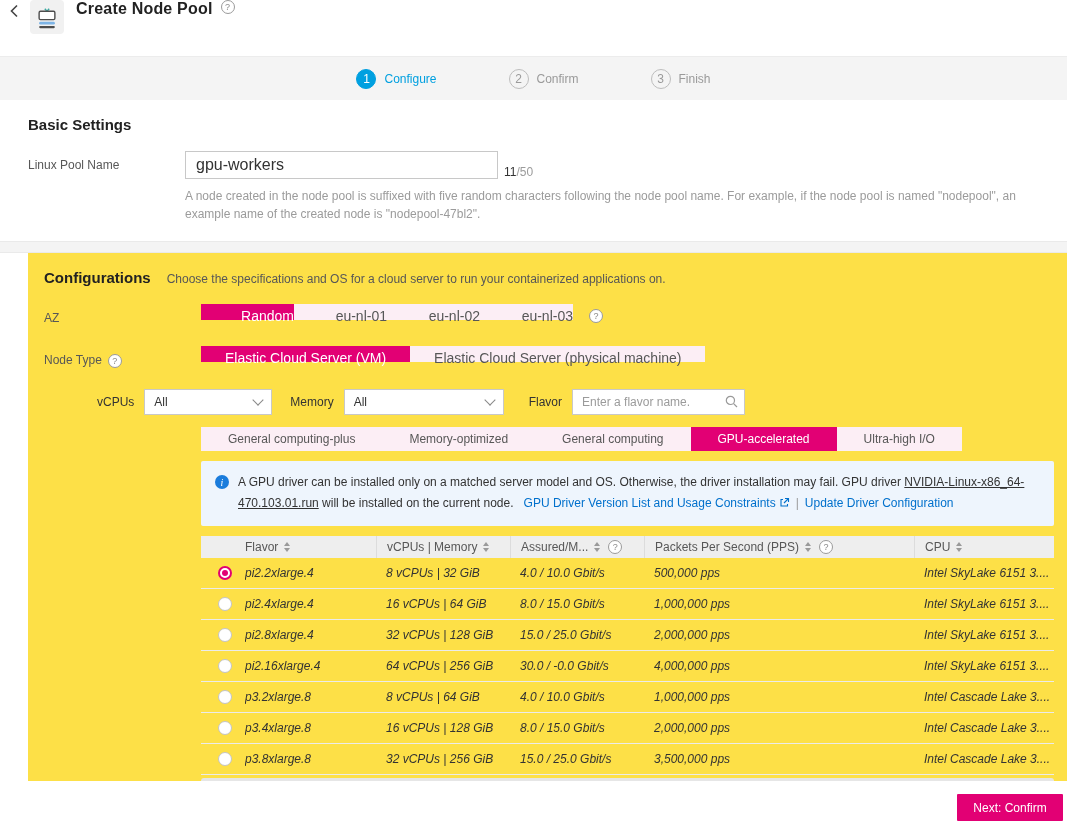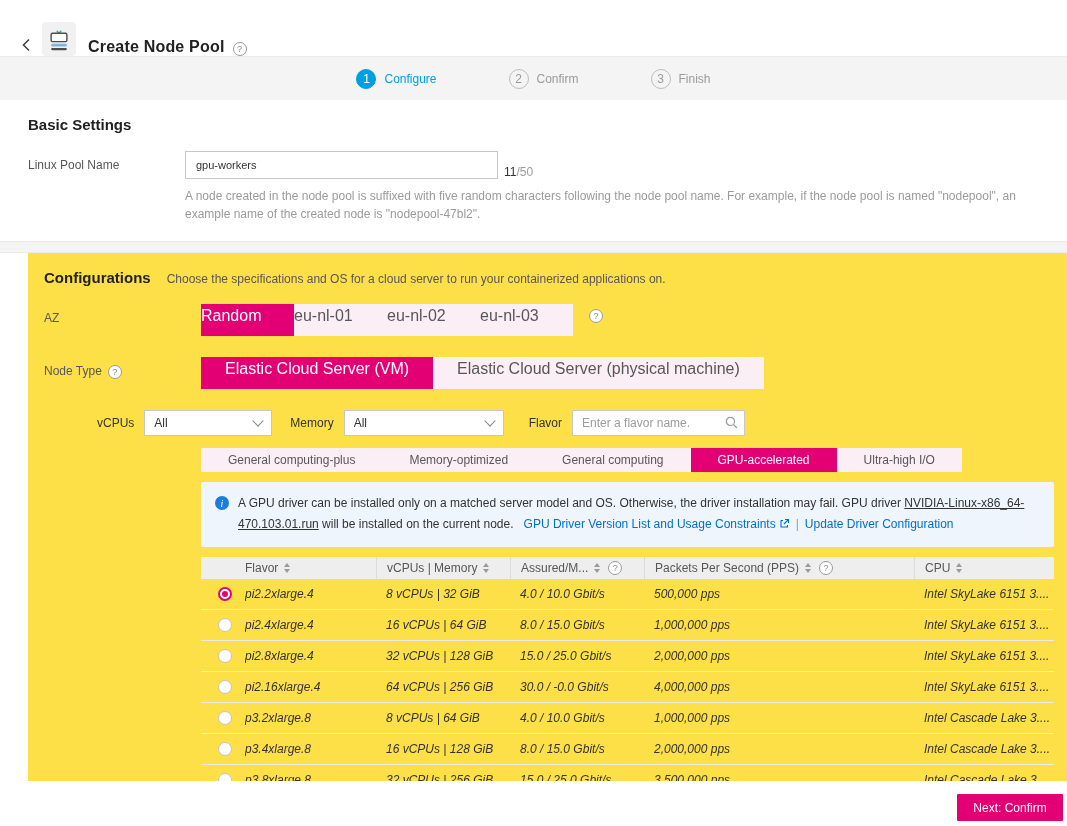--- a/index.html
+++ b/index.html
@@ -1,20 +1,20 @@
 <!DOCTYPE html>
 <html><head>
 <meta charset="utf-8">
 <style>
   html,body{margin:0;padding:0;background:#fff;}
   .page{position:relative;width:1067px;height:826px;overflow:hidden;background:#fff;
         font-family:"Liberation Sans",sans-serif;font-size:12px;color:#333;}
 
   
-  .top-header{height:56px;display:flex;align-items:flex-end;padding-left:16px;border-bottom:1px solid #ececec;background:#fff;}
+  .top-header{height:56px;display:flex;align-items:flex-start;padding-left:4px;border-bottom:1px solid #ececec;background:#fff;}
   .back-btn{width:22px;height:22px;display:flex;align-items:center;justify-content:center;cursor:pointer;}
   .app-icon{width:34px;height:34px;border-radius:4px;background:#f1f1f1;margin-left:4px;display:flex;align-items:center;justify-content:center;}
   .page-title{font-size:16px;font-weight:bold;color:#222;margin-left:12px;letter-spacing:.2px;}
   .qicon{display:inline-block;width:14px;height:14px;line-height:12px;border:1px solid #9a9a9a;border-radius:50%;
          color:#8a8a8a;font-size:9px;text-align:center;box-sizing:border-box;background:#fff;}
   .qicon::after{content:"?";}
   .title-help{margin-left:8px;}
 
   
   .steps-bar{height:43px;background:#f4f4f4;display:flex;align-items:center;justify-content:center;gap:72px;}
@@ -25,38 +25,38 @@
   .step.selected .step-circle{background:#00a0e0;border-color:#00a0e0;color:#fff;}
   .step.selected .step-label{color:#00a0e0;}
 
   
   .basic-section{padding:16px 28px 18px;background:#fff;}
   .section-title{font-size:15px;font-weight:bold;color:#222;margin:0 0 18px 0;}
   .form-row{display:flex;}
   .form-label{width:157px;flex:0 0 157px;color:#575757;padding-top:7px;}
   .label-inline{display:flex;gap:6px;align-items:flex-start;padding-top:7px;}
   .name-line{display:flex;align-items:flex-end;gap:6px;}
-  .text-input{width:291px;height:26px;border:1px solid #c8c8c8;padding:0 10px;font-size:11px;color:#333;
+  .text-input{width:291px;height:26px;border:1px solid #c8c8c8;padding:0 10px;font-size:16px;color:#333;
               font-family:"Liberation Sans",sans-serif;outline:none;background:#fff;}
   .counter{white-space:nowrap;line-height:14px;}
   .counter .cur{color:#333;}
   .counter .max{color:#9b9b9b;}
   .hint{max-width:848px;color:#9b9b9b;line-height:18px;margin-top:8px;}
 
   .section-divider{height:10px;background:#f4f4f4;border-top:1px solid #eaeaea;border-bottom:1px solid #eaeaea;}
 
   .config-section{padding:16px 16px 0;background:#fde047;margin-left:28px;}
   .config-head{display:flex;align-items:baseline;gap:16px;margin-bottom:18px;}
   .config-head .section-title{margin:0;}
   .config-desc{color:#575757;}
 
   .cfg-row{display:flex;margin-bottom:21px;}
   .opt-group{display:flex;}
-  .opt-btn{height:32px;line-height:24px;text-align:left;background:#fceef5;color:#575757;cursor:pointer;
-           font-size:16px;white-space:nowrap;}
+  .opt-btn{height:16px;line-height:24px;text-align:right;background:#fceef5;color:#575757;cursor:pointer;
+           font-size:14px;white-space:nowrap;}
   .opt-btn.selected{background:#e20074;color:#fff;}
   .az-btn{width:93px;}
   .nt-btn{padding:0 24px;}
   .row-help{margin-left:16px;margin-top:5px;}
 
   
   .specs-fields{display:flex;align-items:center;justify-content:space-between;}
   .specs-fields .flabel{color:#333;margin-right:10px;}
   .sel-box{height:26px;border:1px solid #c8c8c8;display:inline-flex;align-items:center;justify-content:space-between;
            padding:0 9px;box-sizing:border-box;background:#fff;cursor:pointer;}

